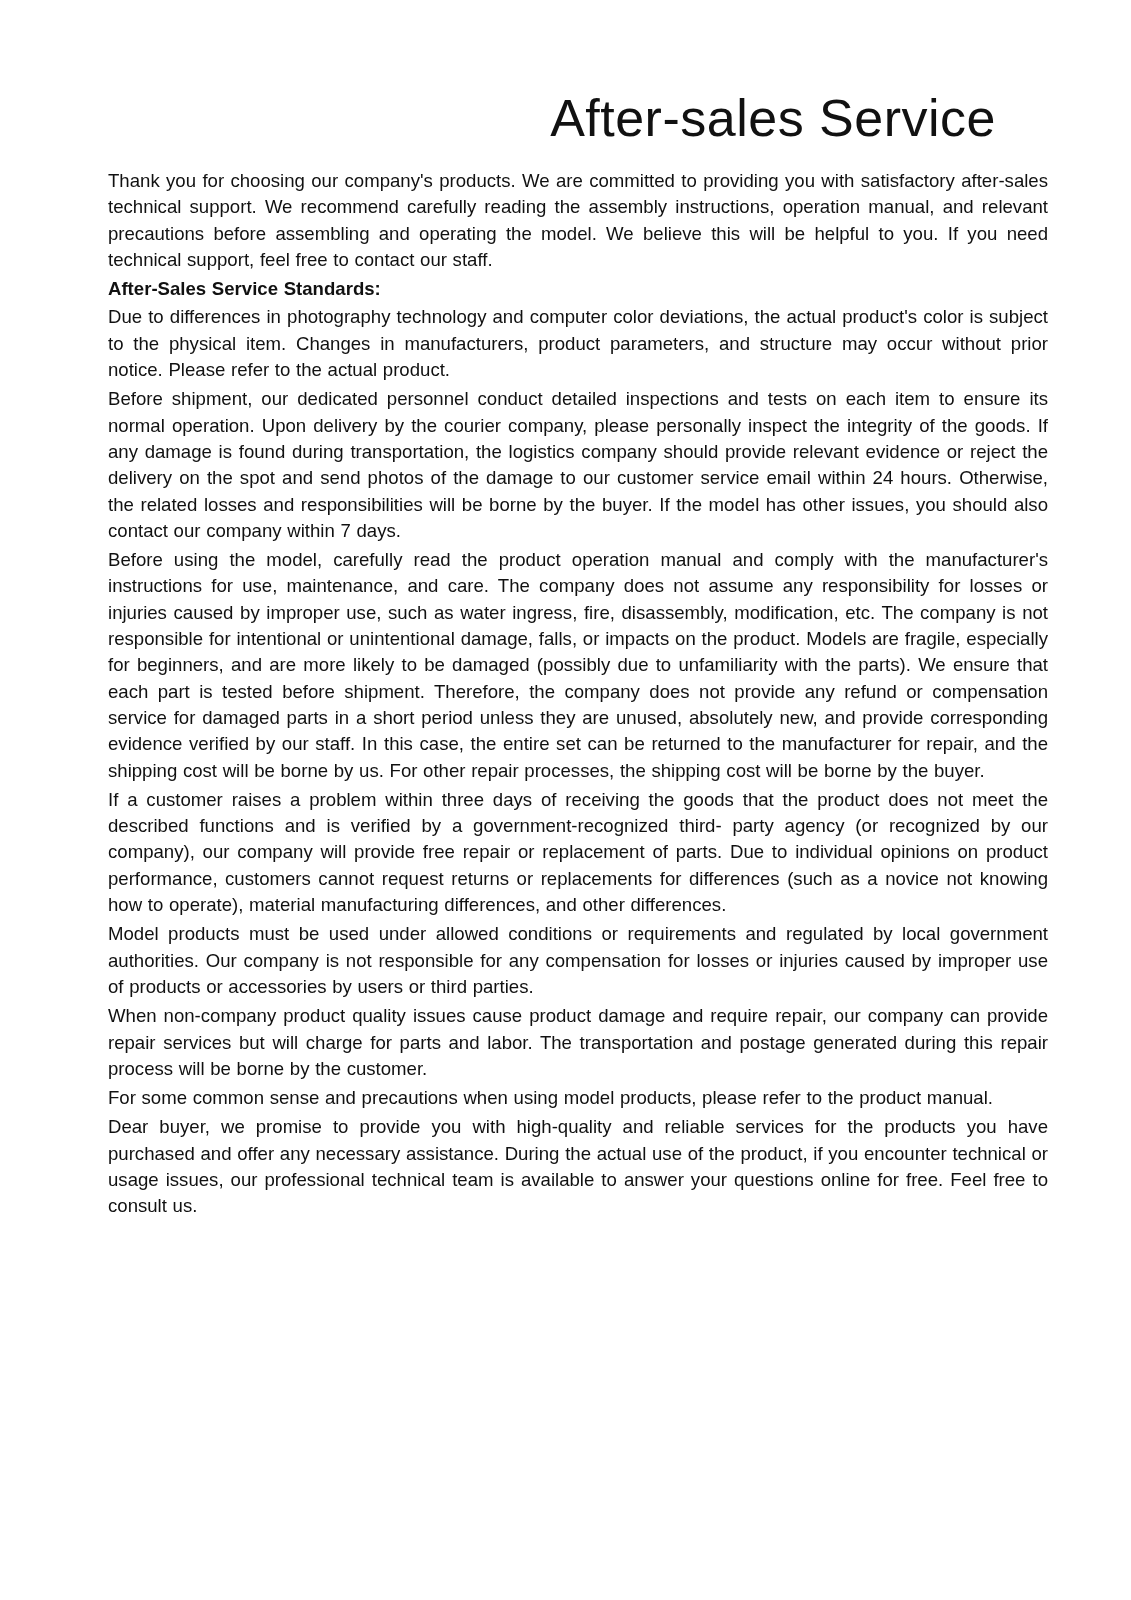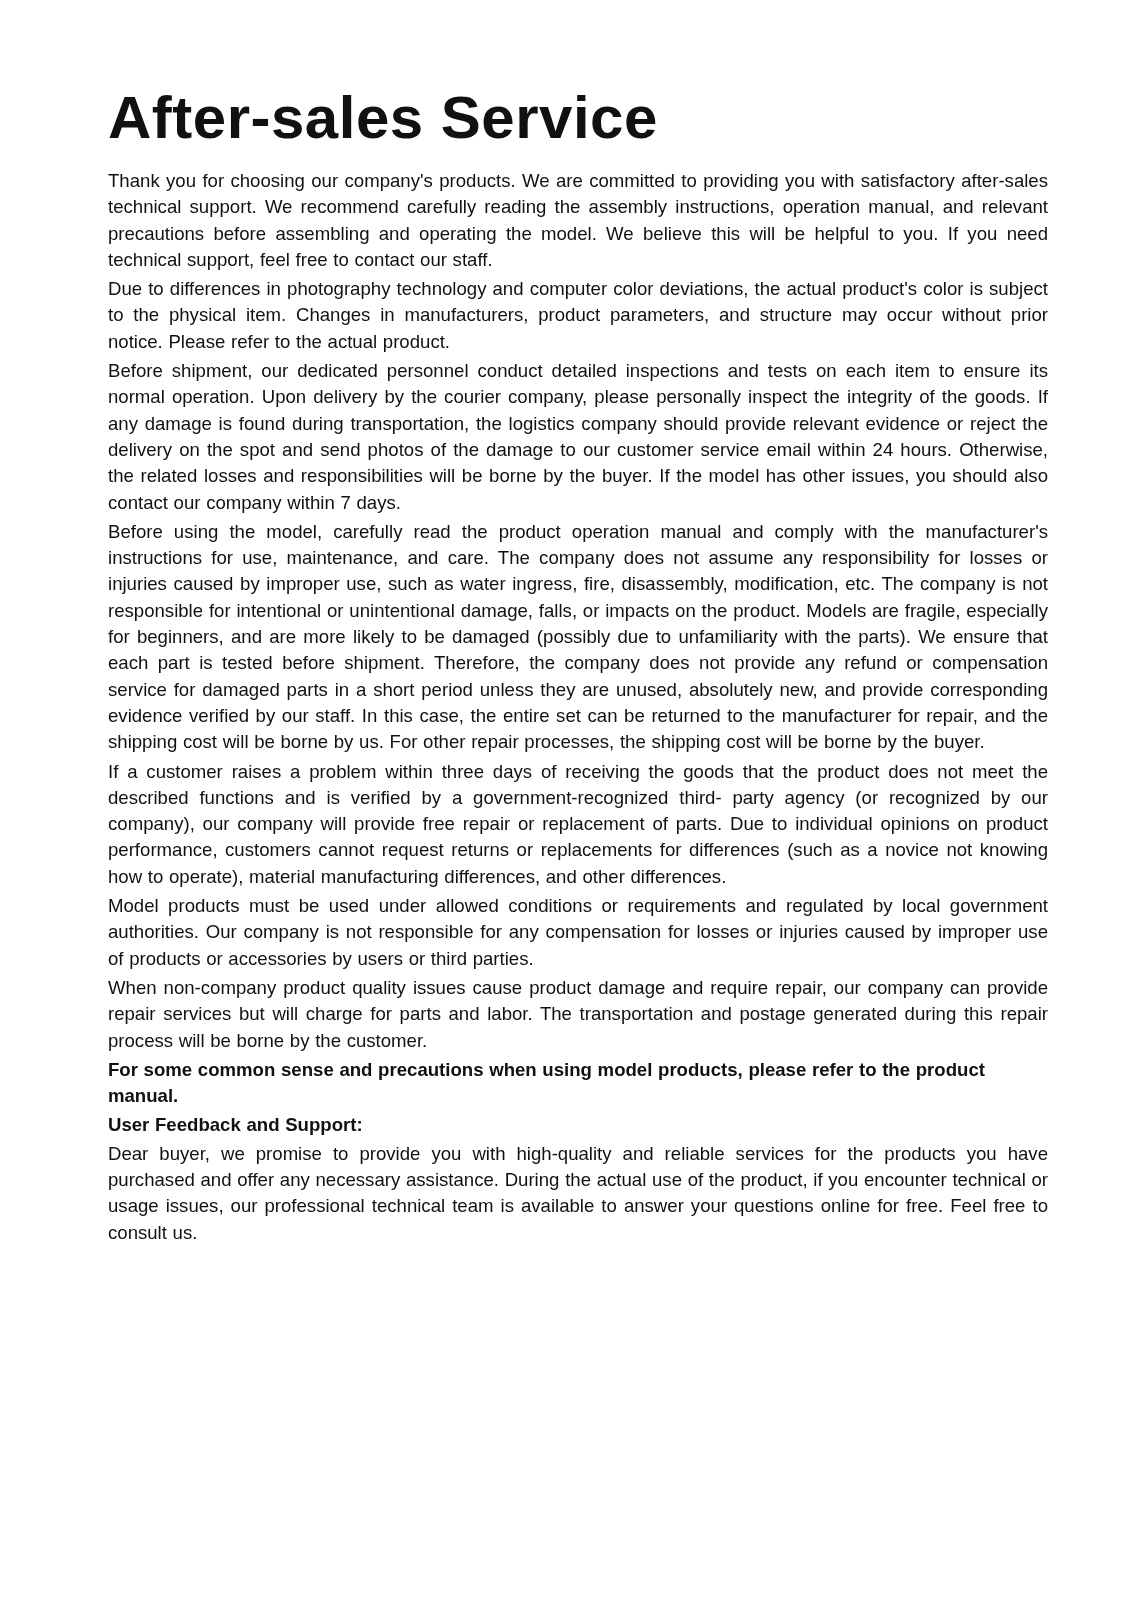--- a/index.html
+++ b/index.html
@@ -1,32 +1,32 @@
 <!DOCTYPE html>
 <html><head>
 <meta charset="utf-8">
 <style>
   html, body { margin: 0; padding: 0; background: #ffffff; }
   body { width: 1131px; height: 1600px; position: relative; overflow: hidden; }
   .page { position: absolute; left: 108px; top: 82px; width: 952px; color: #111; font-family: "Liberation Sans", sans-serif; }
-  h1 { margin: 0 0 14px 0; text-align: left; font-size: 60px; font-weight: bold; line-height: 72px; letter-spacing: 0.5px; padding-right: 64px; }
+  h1 { margin: 0 0 14px 0; text-align: right; font-size: 52px; font-weight: normal; line-height: 72px; letter-spacing: 0.5px; padding-right: 64px; }
   p { margin: 0 12px 3px 0; font-size: 18.6px; line-height: 26.3px; text-align: justify; word-spacing: 0.5px; }
   p.sec { font-weight: bold; margin: 1px 0 2px 0; }
-  p.last { text-align: left; font-weight: bold; }
+  p.last { text-align: left; }
 </style>
 </head>
 <body>
 
 <div class="page">
   <h1>After-sales Service</h1>
   <p>Thank you for choosing our company's products. We are committed to providing you with satisfactory after-sales technical support. We recommend carefully reading the assembly instructions, operation manual, and relevant precautions before assembling and operating the model. We believe this will be helpful to you. If you need technical support, feel free to contact our staff.</p>
 
+  <p class="sec">After-Sales Service Standards:</p>
   <p>Due to differences in photography technology and computer color deviations, the actual product's color is subject to the physical item. Changes in manufacturers, product parameters, and structure may occur without prior notice. Please refer to the actual product.</p>
   <p>Before shipment, our dedicated personnel conduct detailed inspections and tests on each item to ensure its normal operation. Upon delivery by the courier company, please personally inspect the integrity of the goods. If any damage is found during transportation, the logistics company should provide relevant evidence or reject the delivery on the spot and send photos of the damage to our customer service email within 24 hours. Otherwise, the related losses and responsibilities will be borne by the buyer. If the model has other issues, you should also contact our company within 7 days.</p>
   <p>Before using the model, carefully read the product operation manual and comply with the manufacturer's instructions for use, maintenance, and care. The company does not assume any responsibility for losses or injuries caused by improper use, such as water ingress, fire, disassembly, modification, etc. The company is not responsible for intentional or unintentional damage, falls, or impacts on the product. Models are fragile, especially for beginners, and are more likely to be damaged (possibly due to unfamiliarity with the parts). We ensure that each part is tested before shipment. Therefore, the company does not provide any refund or compensation service for damaged parts in a short period unless they are unused, absolutely new, and provide corresponding evidence verified by our staff. In this case, the entire set can be returned to the manufacturer for repair, and the shipping cost will be borne by us. For other repair processes, the shipping cost will be borne by the buyer.</p>
   <p>If a customer raises a problem within three days of receiving the goods that the product does not meet the described functions and is verified by a government-recognized third- party agency (or recognized by our company), our company will provide free repair or replacement of parts. Due to individual opinions on product performance, customers cannot request returns or replacements for differences (such as a novice not knowing how to operate), material manufacturing differences, and other differences.</p>
   <p>Model products must be used under allowed conditions or requirements and regulated by local government authorities. Our company is not responsible for any compensation for losses or injuries caused by improper use of products or accessories by users or third parties.</p>
   <p>When non-company product quality issues cause product damage and require repair, our company can provide repair services but will charge for parts and labor. The transportation and postage generated during this repair process will be borne by the customer.</p>
   <p class="last">For some common sense and precautions when using model products, please refer to the product manual.</p>
 
-  <p class="sec">User Feedback and Support:</p>
   <p>Dear buyer, we promise to provide you with high-quality and reliable services for the products you have purchased and offer any necessary assistance. During the actual use of the product, if you encounter technical or usage issues, our professional technical team is available to answer your questions online for free. Feel free to consult us.</p>
 </div>
 
 </body></html>

